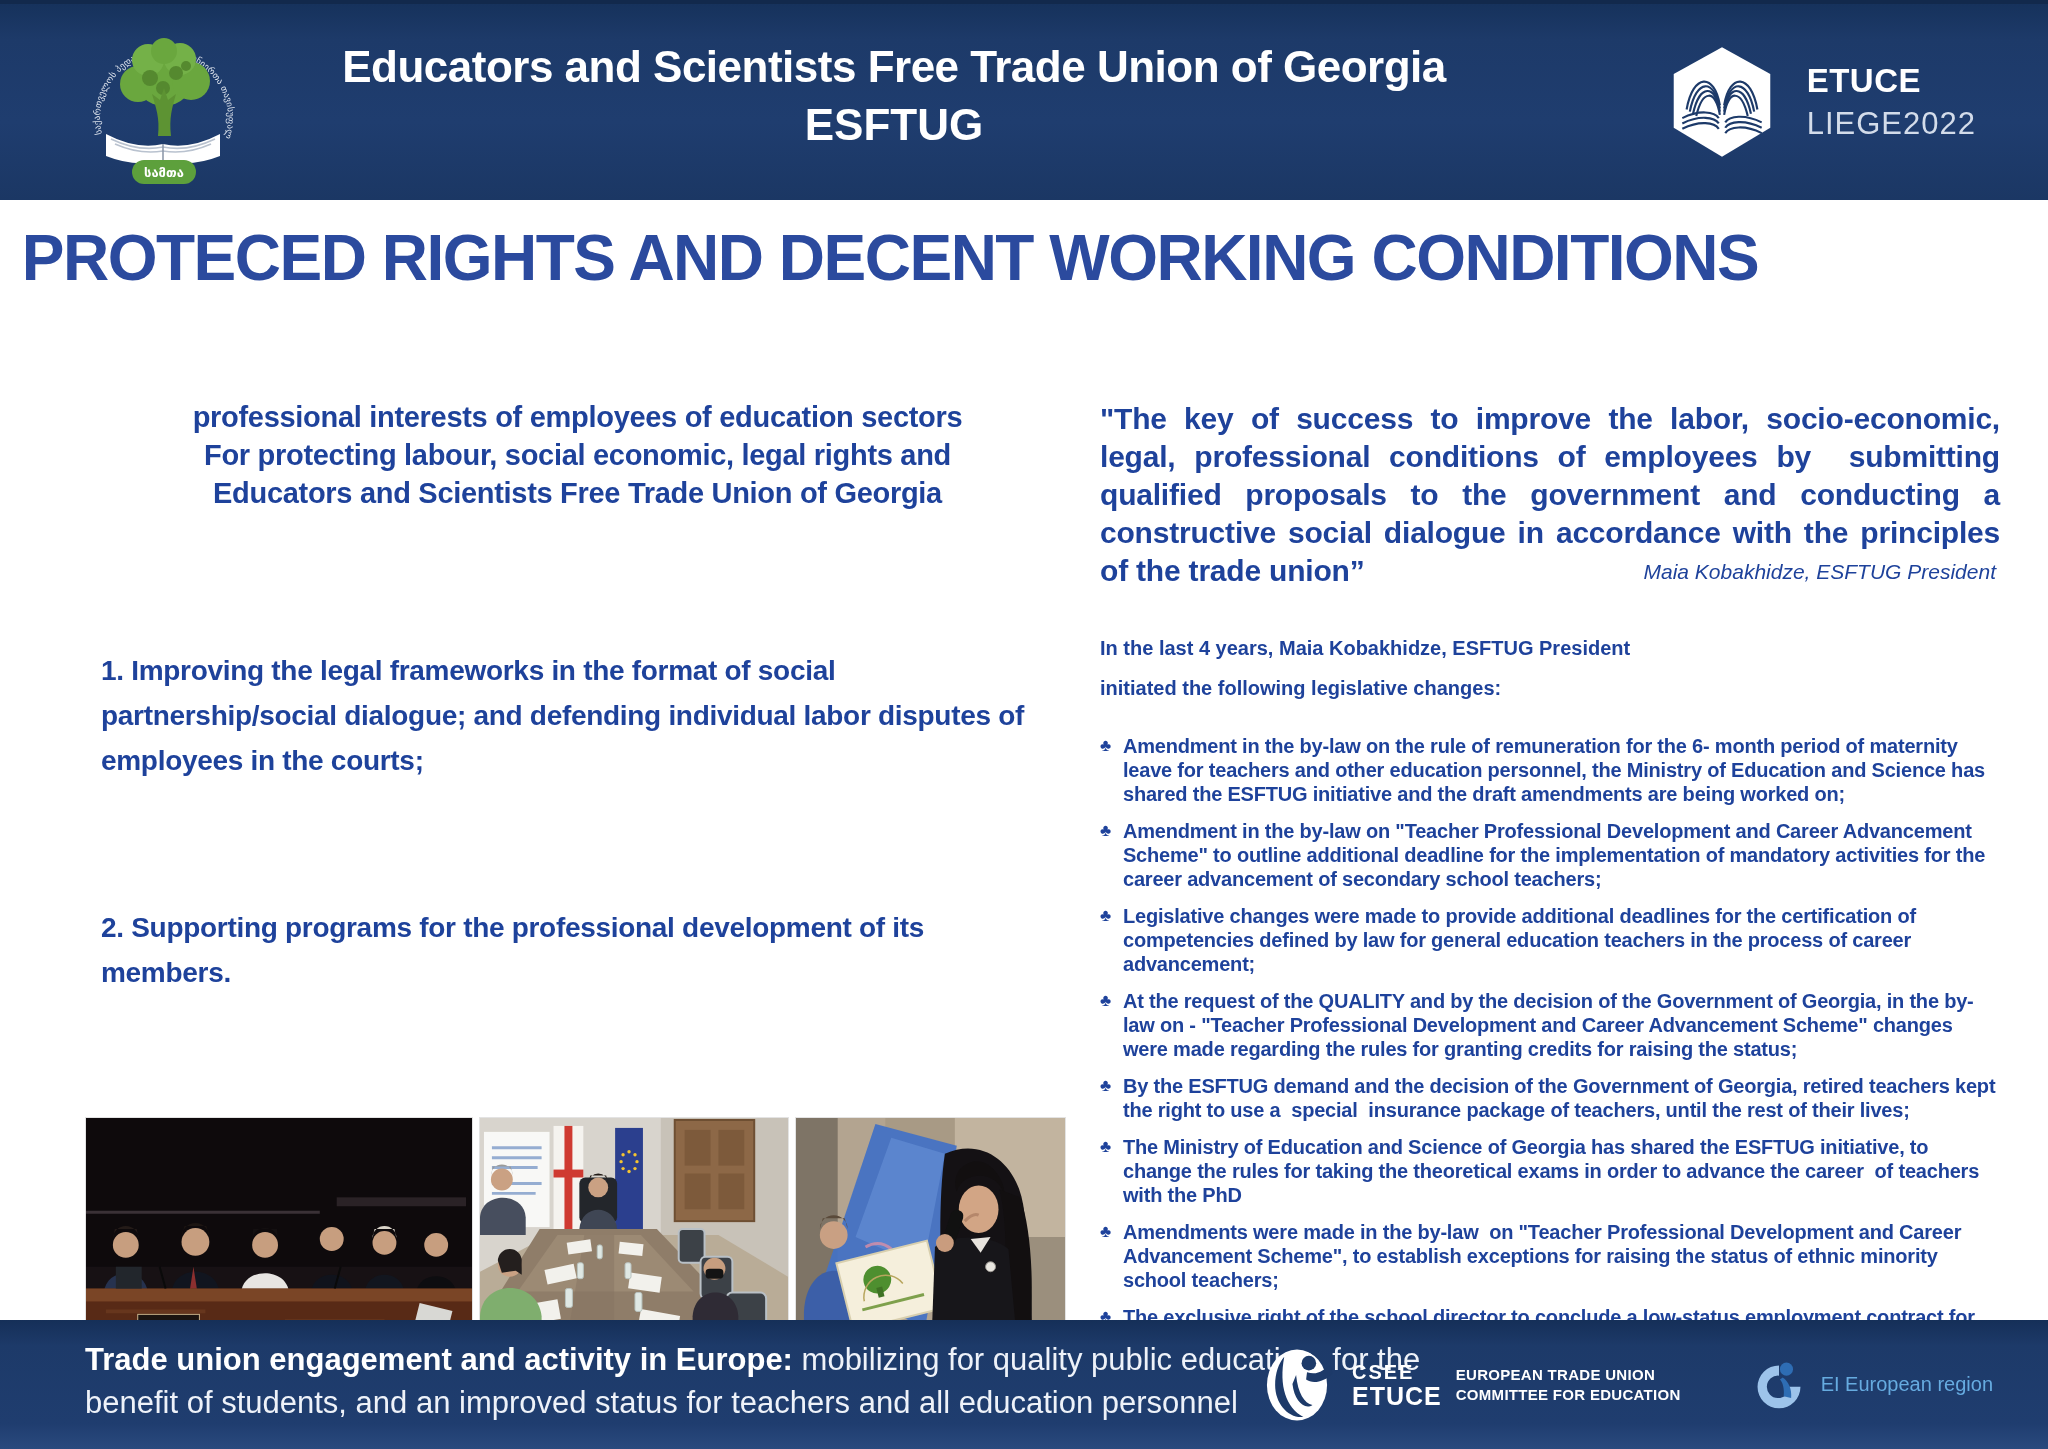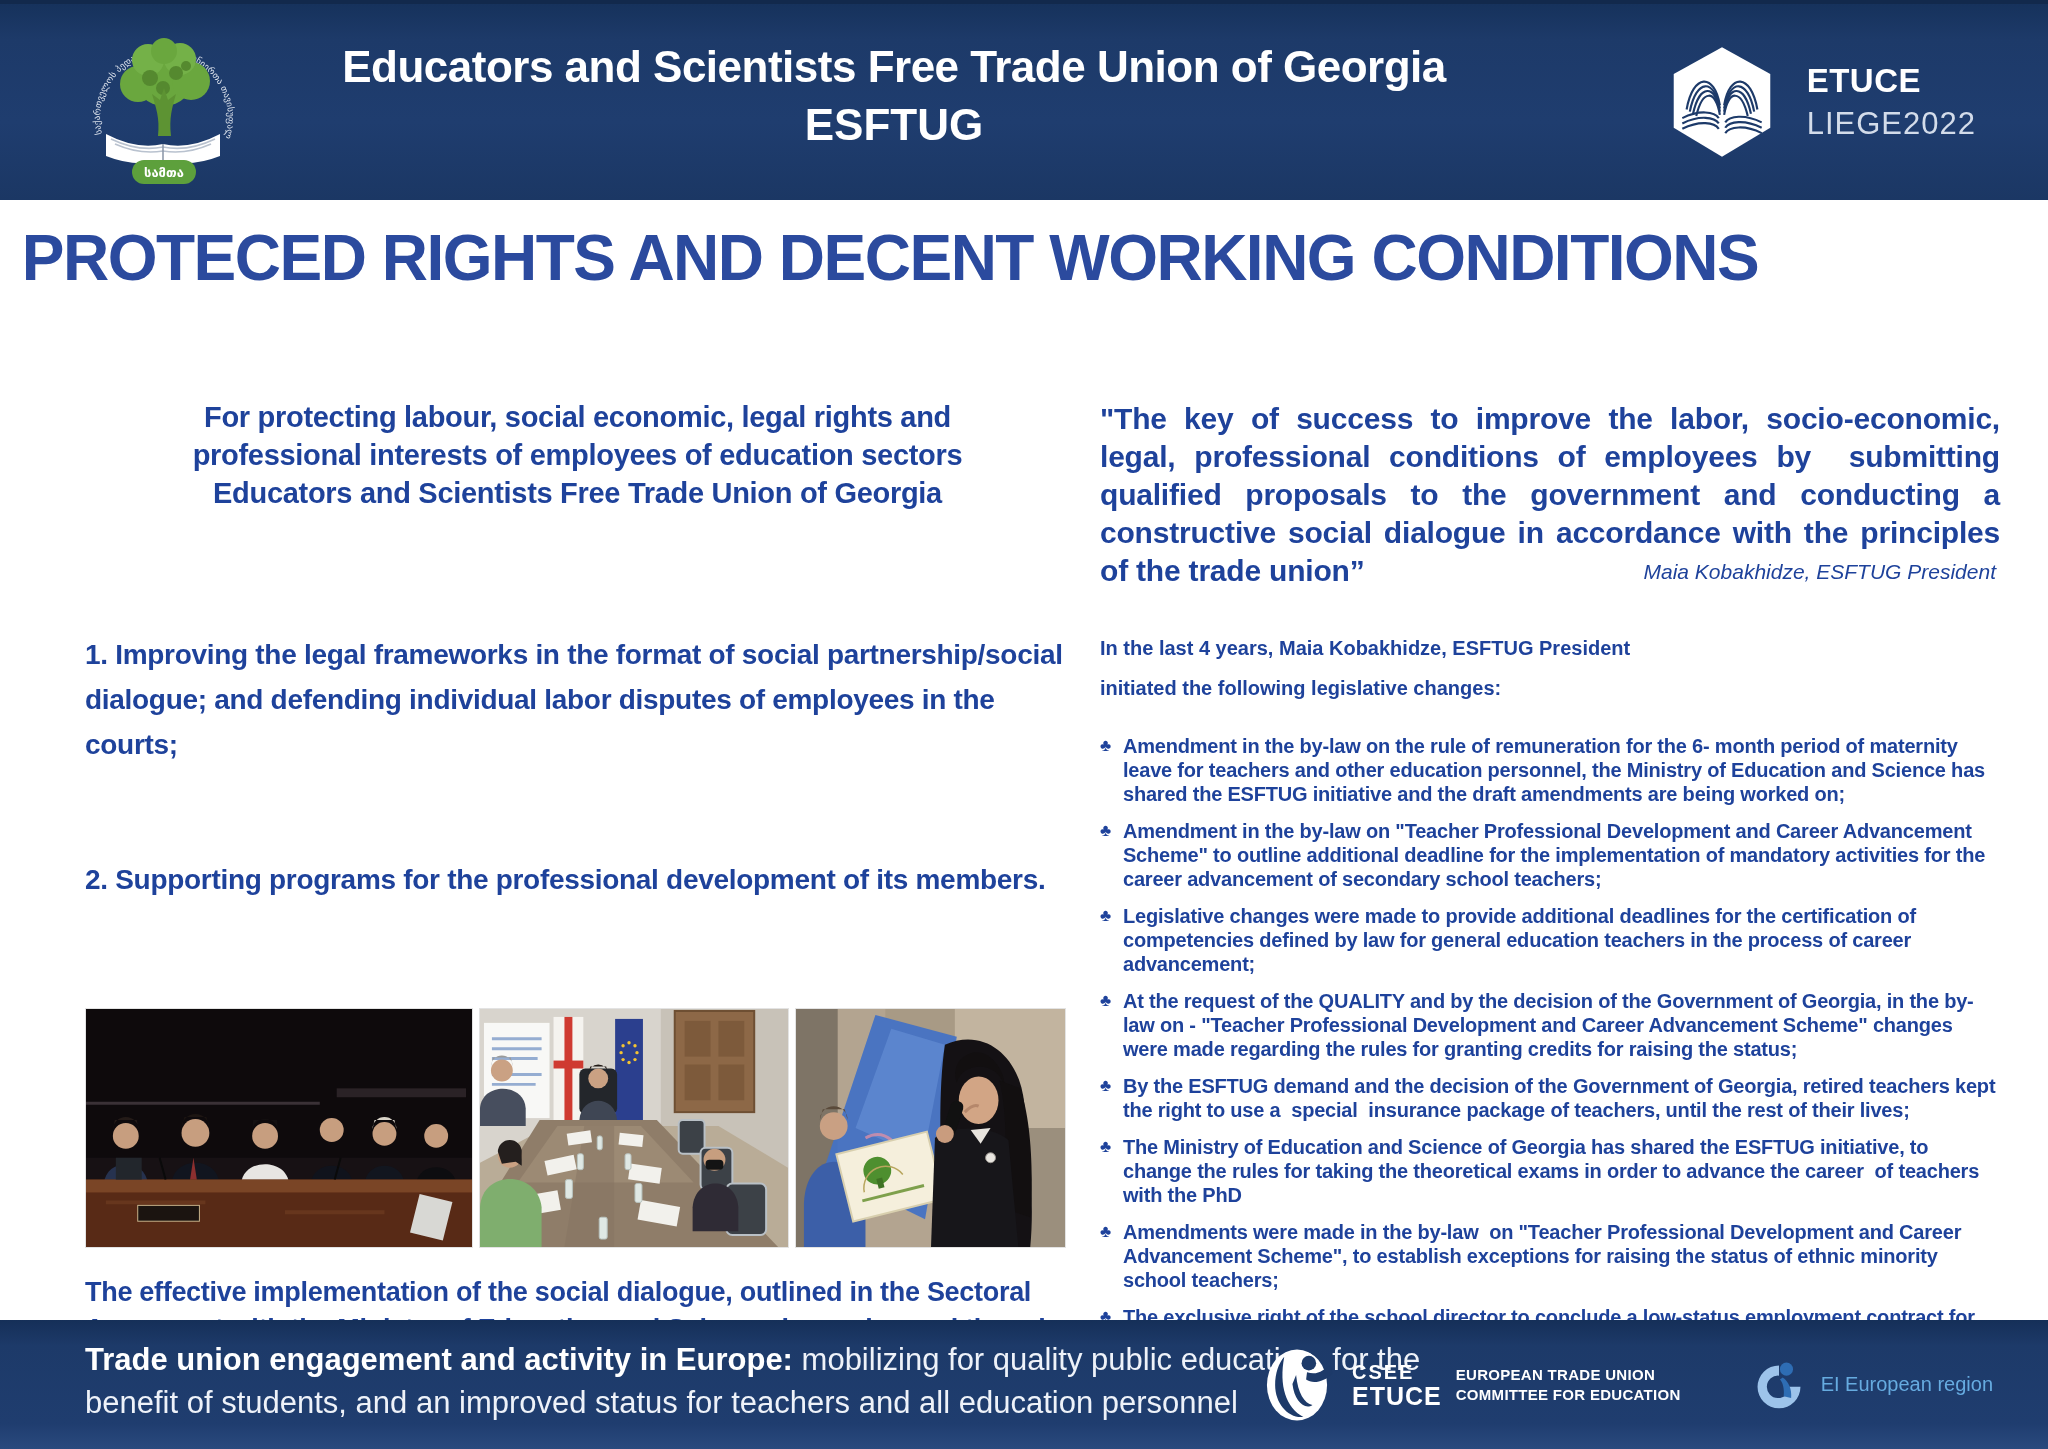--- a/index.html
+++ b/index.html
@@ -26,21 +26,21 @@
   
   .main-title{
     position:absolute;top:218px;left:0;width:1780px;text-align:center;
     color:#2b4a9e;font-weight:bold;letter-spacing:-1.5px;
   }
   .main-title .t1,.main-title .t2{font-size:64px;line-height:80px;white-space:nowrap;}
   
   .col-left{position:absolute;left:85px;top:398px;width:985px;color:#1e429b;}
   .intro{ text-align:center;font-size:29px;font-weight:bold;line-height:38px;letter-spacing:-0.3px;}
   .directions{margin-top:30px;font-size:28px;font-weight:bold;line-height:45px;letter-spacing:-0.3px;white-space:pre-wrap;}
-  .directions .dir{margin:0;}
+  .directions .dir{margin:16px;}
   .photo-row{margin-top:16px;display:flex;gap:6px;}
   .photo{height:240px;border:1px solid #e3e3e3;background:#ddd;}
   .photo svg{display:block;width:100%;height:100%;}
   .ph1{width:388px;} .ph2{width:310px;} .ph3{width:271px;}
   .para{margin-top:26px;font-size:27px;font-weight:bold;line-height:37px;letter-spacing:-0.3px;white-space:pre-wrap;}
   .col-right{position:absolute;left:1100px;top:400px;width:900px;color:#1e429b;}
   .quote{font-size:30px;font-weight:bold;line-height:38px;text-align:justify;letter-spacing:-0.2px;white-space:pre-wrap;}
   .attribution{margin-top:-30px;text-align:right;font-style:italic;font-size:21px;font-weight:400;padding-right:4px;}
   .lead{margin-top:44px;font-size:20px;font-weight:bold;line-height:40px;}
   .bullets{list-style:none;margin:26px 0 0 0;padding:0;}
@@ -138,22 +138,22 @@
       </div>
     </div>
   </div>
 
   <div class="main-title">
     <div class="t1">PROTECED RIGHTS AND DECENT WORKING CONDITIONS</div>
   </div>
 
   <div class="col-left">
     <div class="intro">
+      <div>professional interests of employees of education sectors</div>
       <div>For protecting labour, social economic, legal rights and</div>
-      <div>professional interests of employees of education sectors</div>
       <div>Educators and Scientists Free Trade Union of Georgia</div>
     </div>
 
     <div class="directions">
       <p class="dir">1. Improving the legal frameworks in the format of social partnership/social dialogue; and defending individual labor disputes of employees in the courts;</p>
       <p class="dir">2. Supporting programs for the professional development of its members.</p>
     </div>
 
     <div class="photo-row">
 

